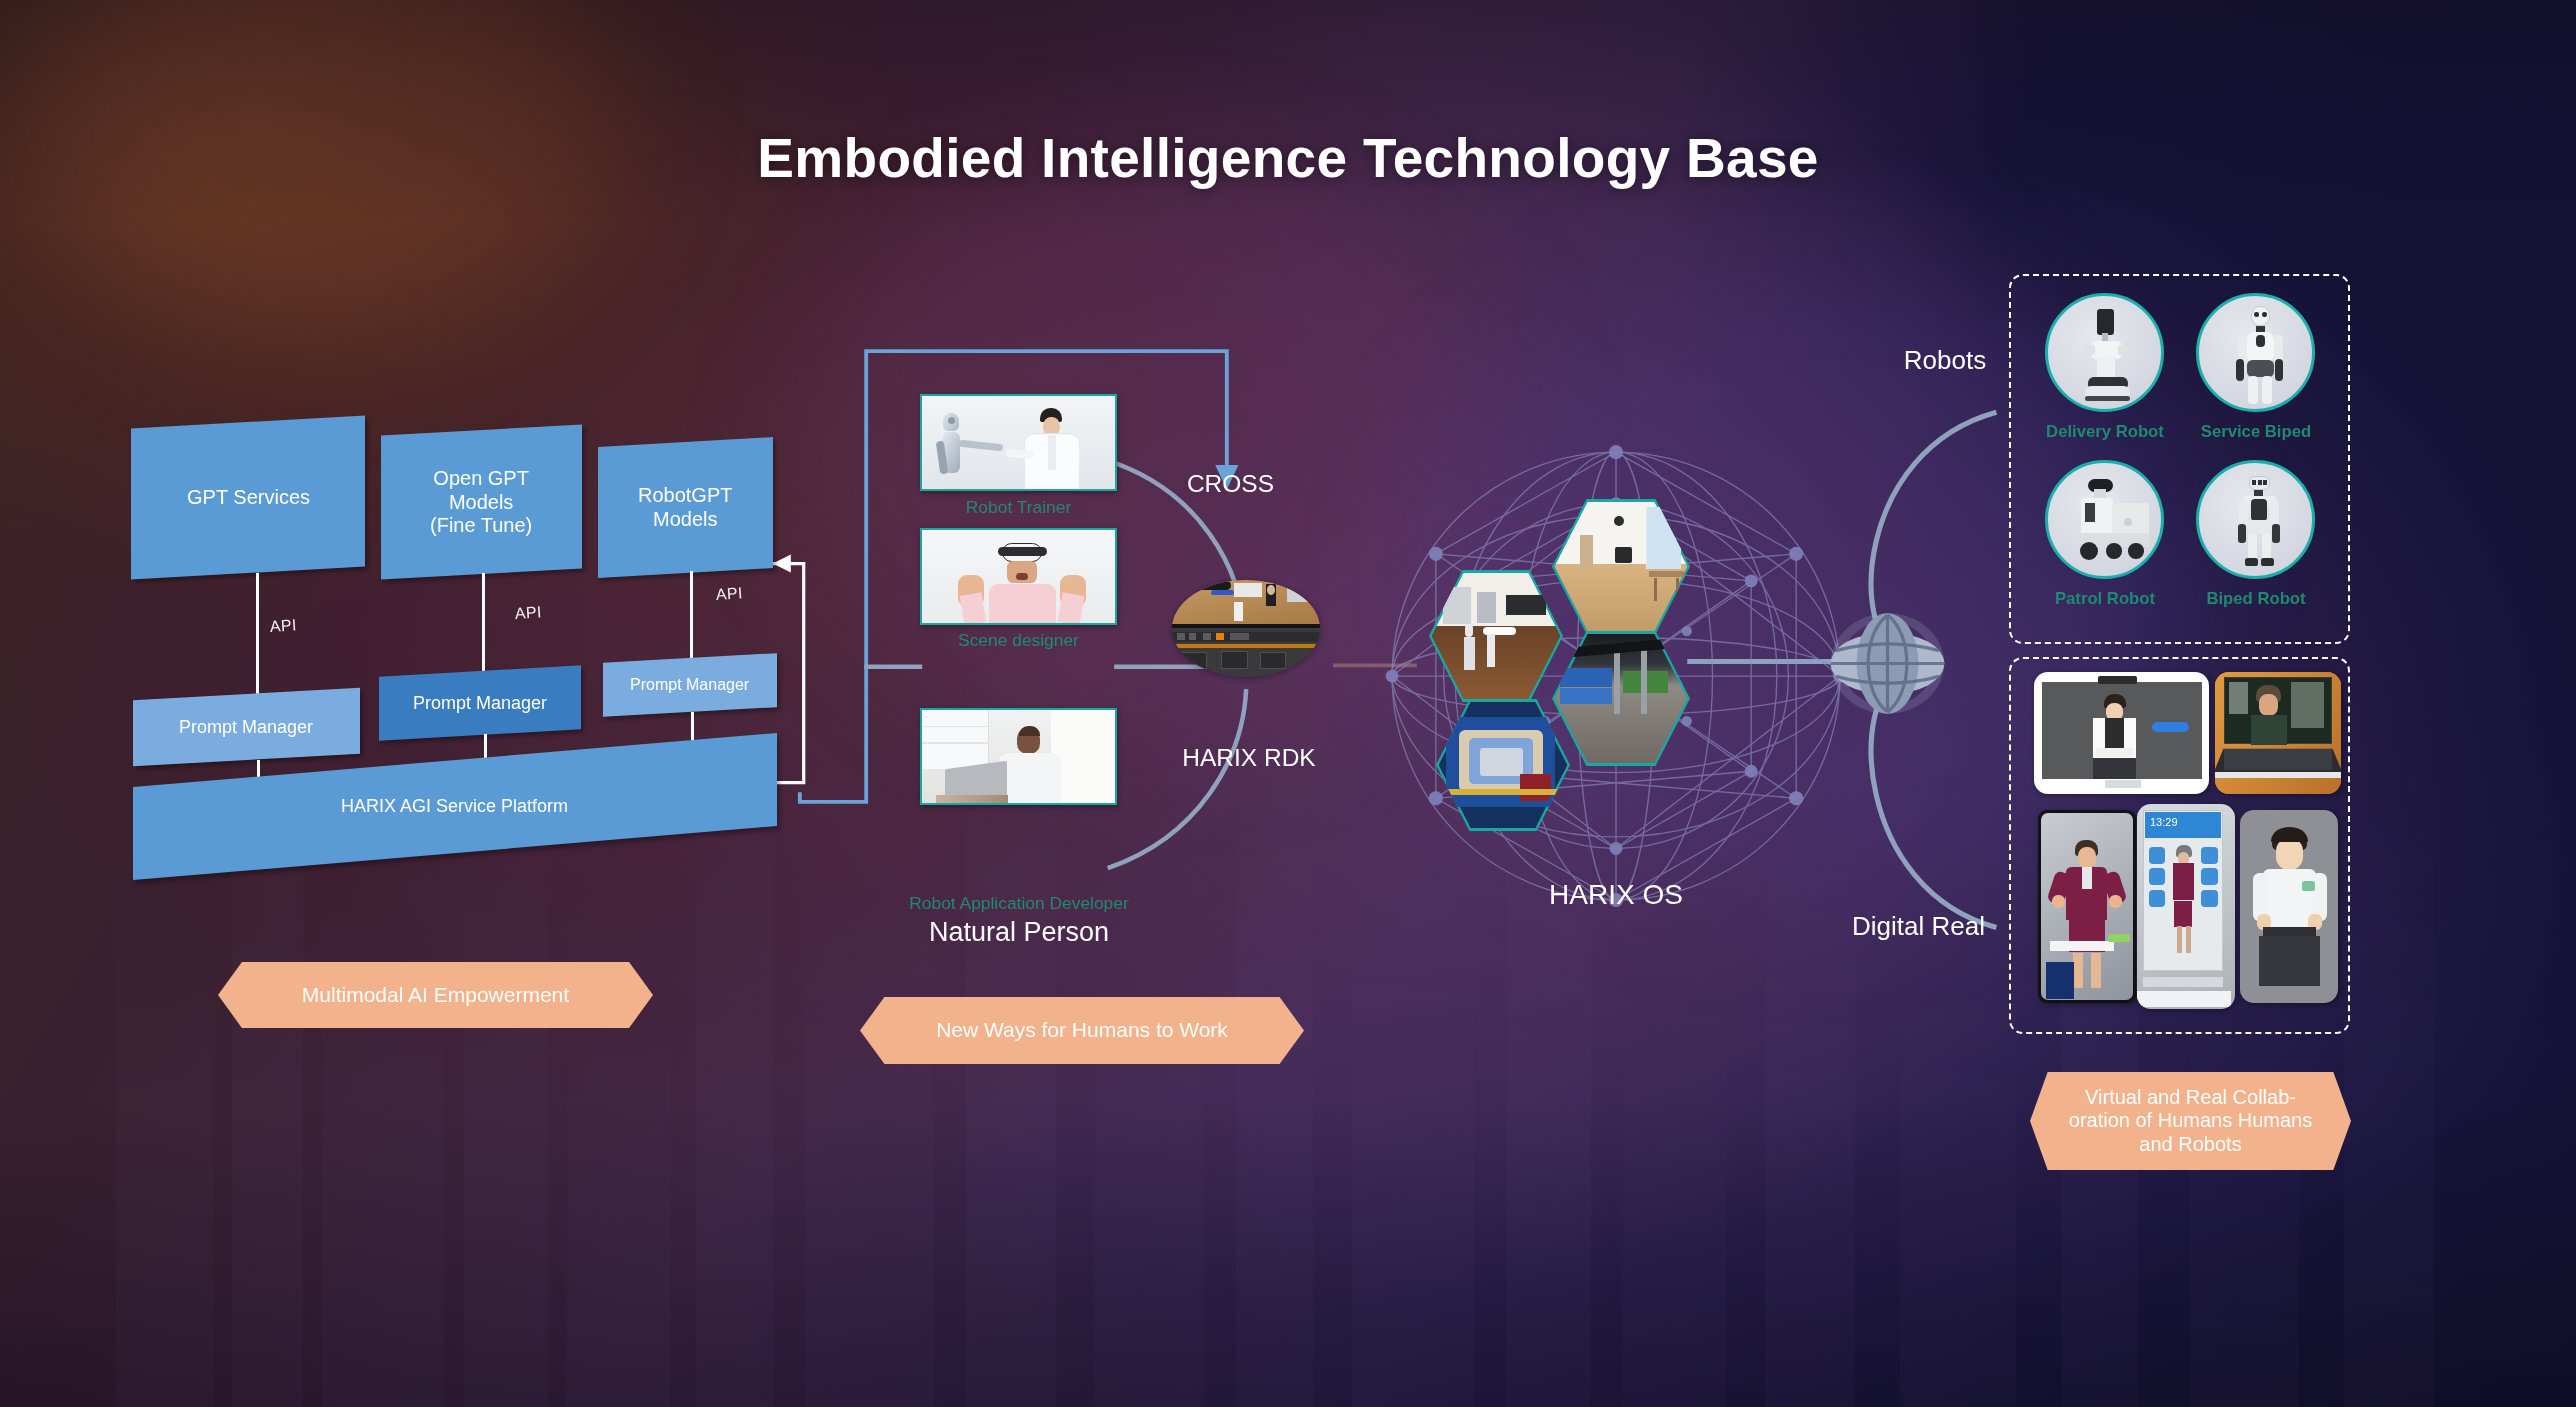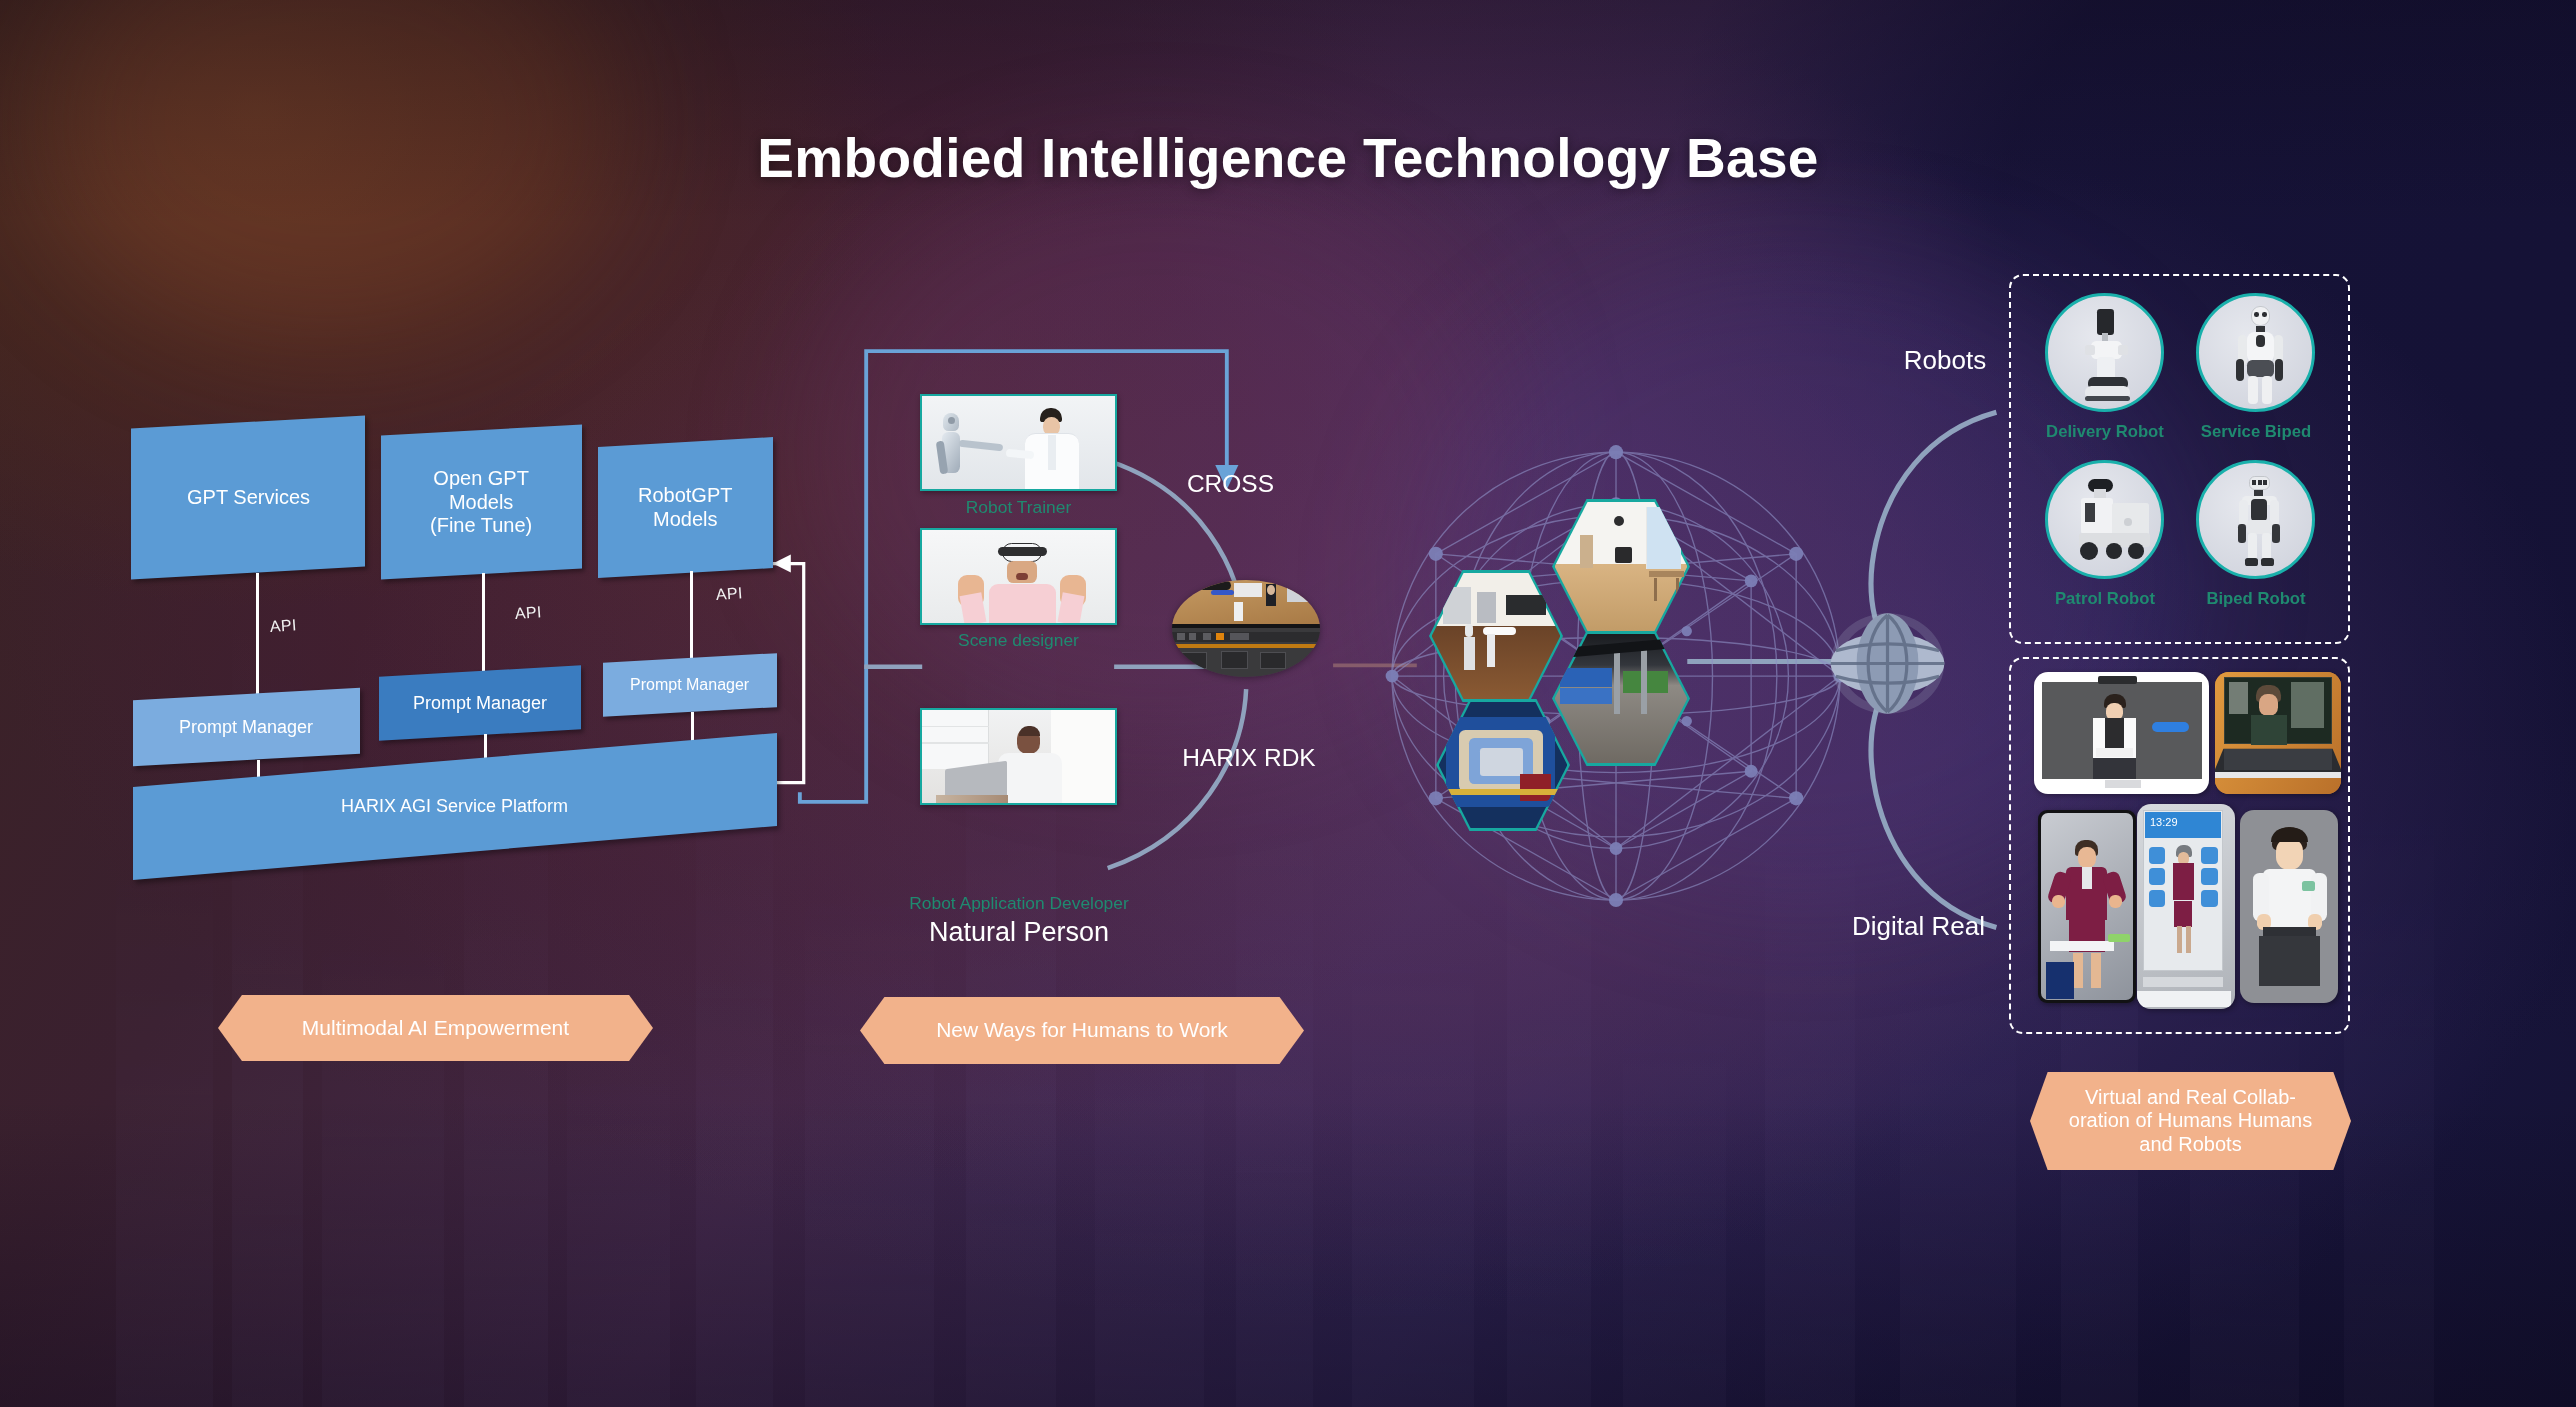--- a/index.html
+++ b/index.html
@@ -223,21 +223,21 @@
   </div>
   <div class="varrow" style="left:684px; top:712px; width:16.7px; height:97px;">
     <div class="shaft"></div>
       <div class="head"></div>
   </div>
 
   <div class="platform-bar sk" style="left:133px; top:760px; width:644px; height:93px; background:#5b9bd5; transform:skewY(-4.8deg);">
     <span style="transform:skewY(4.8deg);">HARIX AGI Service Platform</span>
   </div>
 
-  <div class="banner" style="left:218px; top:995px; width:435px; height:66px;">
+  <div class="banner" style="left:218px; top:962px; width:435px; height:66px;">
     <span>Multimodal AI Empowerment</span>
   </div>
 </div>
 
 <div class="abs" style="left:0; top:0; z-index:22;">
 
   <div class="photo" style="left:920px; top:394px; width:197px; height:97px;">
     <div style="position:absolute;inset:0;background:linear-gradient(to bottom,#f2f4f6,#e2e6ea);"></div>
 
     <div style="position:absolute;left:20.6px;top:16.7px;width:16.7px;height:18px;border-radius:8.4px 8.4px 5.8px 5.8px;background:linear-gradient(120deg,#dfe6ec,#aeb9c4);"></div>
@@ -405,20 +405,21 @@
     <div style="position:absolute;inset:2.6px;clip-path:polygon(25% 0%,75% 0%,100% 50%,75% 100%,25% 100%,0% 50%);background:#14305e;"></div>
     <div style="position:absolute;left:10.3px;top:18px;width:109px;height:90px;background:#1f4f9c;border-radius:9px;"></div>
     <div style="position:absolute;left:23px;top:31px;width:84px;height:62px;background:#d8cbb0;border-radius:6.4px;"></div>
     <div style="position:absolute;left:33px;top:39px;width:64px;height:46px;background:#7ea4d8;border-radius:5.2px;"></div>
     <div style="position:absolute;left:44px;top:49px;width:43px;height:28px;background:#cfd6e0;border-radius:3.2px;"></div>
     <div style="position:absolute;left:84px;top:75px;width:31px;height:27px;background:#8f2028;border-radius:0 0 6.4px 0;"></div>
     <div style="position:absolute;left:6.4px;top:90px;width:121px;height:6.4px;background:#d8b13a;"></div>
   </div>
 
   
+  <div class="wlabel" style="left:-26px; top:441px; width:580px; text-align:center; font-size:28px;">HARIX OS</div>
 </div>
 
 <div class="abs" style="left:1823px; top:599px; width:129px; height:129px; z-index:20;">
   <svg width="129" height="129" viewBox="0 0 200 200">
     <g fill="#aeb9ce">
       <path d="M100 22 C148 22 188 57 188 100 C188 143 148 178 100 178 C52 178 12 143 12 100 C12 57 52 22 100 22 Z
                M100 34 C62 34 28 63 28 100 C28 137 62 166 100 166 C138 166 172 137 172 100 C172 63 138 34 100 34 Z" opacity="0.2"></path>
       <ellipse cx="100" cy="100" rx="88" ry="48"></ellipse>
       <ellipse cx="100" cy="100" rx="48" ry="78" fill="#8d9bb4"></ellipse>
     </g>

